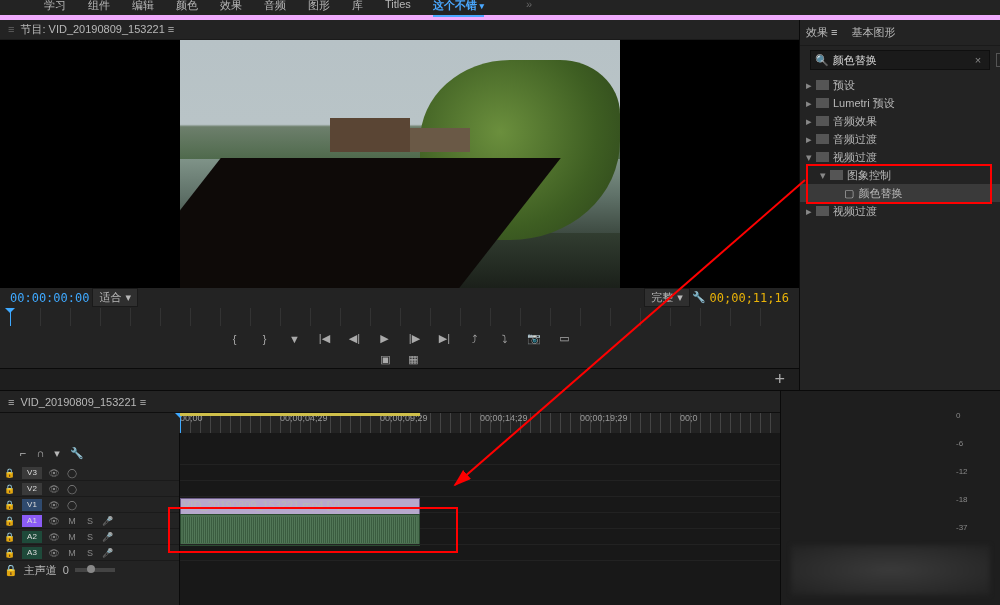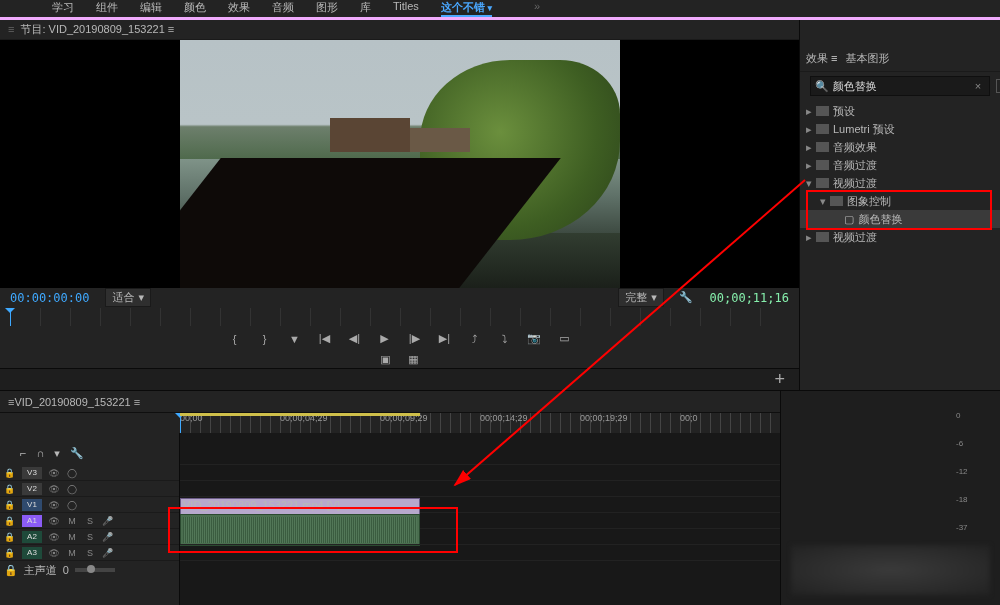--- a/index.html
+++ b/index.html
@@ -1,17 +1,17 @@
 <!DOCTYPE html>
 <html><head>
 <meta charset="utf-8">
 <style>
 * { margin: 0; padding: 0; box-sizing: border-box; font-family: "Microsoft YaHei", Arial, sans-serif; font-size: 11px; color: #b8b8b8; }
 body { background: #1a1a1a; width: 1000px; height: 605px; overflow: hidden; position: relative; }
-.topbar { height: 20px; background: #232323; display: flex; padding: 0 16px; border-bottom: 3px solid #f0abfc; }
+.topbar { height: 20px; background: #232323; display: flex; align-items: center; padding: 0 8px; border-bottom: 5px solid #f0abfc; }
 .topmenu { display: flex; gap: 22px; padding-left: 36px; }
 .topmenu span { cursor: pointer; }
 .topmenu .active { color: #4aa8ff; border-bottom: 2px solid #4aa8ff; padding-bottom: 2px; font-weight: bold; }
 .topmenu .dd::after { content: " ▾"; font-size: 9px; }
 .rightchev { margin-left: 20px; color: #666; }
 
 .main { display: flex; height: 370px; }
 .viewer { flex: 1; background: #232323; border-right: 1px solid #0a0a0a; display: flex; flex-direction: column; }
 .viewer-tab { height: 26px; display: flex; align-items: center; padding: 0 8px; border-bottom: 1px solid #1a1a1a; }
 .viewer-tab .hamb { color: #666; cursor: pointer; }
@@ -19,36 +19,36 @@
 .photo { width: 440px; height: 248px; background:
   linear-gradient(180deg,#b7c2c6 0%,#b9c4c7 34%, #6d7f6c 35%, #4f6a4c 48%, #587151 60%, #3b4d3a 65%, #2f3a2e 80%, #1b201a 100%);
   position: relative; overflow: hidden; }
 .photo .water { position:absolute; top:48%; left:0; right:0; height:30%; background: linear-gradient(180deg,#7f9388,#5f7168,#3e4b42); }
 .photo .rail { position:absolute; bottom:0; left:-10px; width: 340px; height: 130px; background:#0e0a08; transform: skewX(-38deg); }
 .photo .rail2 { position:absolute; bottom:60px; left:-10px; width: 360px; height: 10px; background:#2a221c; transform: rotate(-19deg); }
 .photo .tree { position:absolute; right:0; top:20px; width: 200px; height: 180px; border-radius: 45% 30% 55% 40%; background: radial-gradient(circle at 40% 40%, #6b8f3d, #3e5e22 60%, #2a401a); }
 .photo .bldg { position:absolute; left:150px; top:78px; width: 80px; height: 34px; background:#5a4534; }
 .photo .bldg2 { position:absolute; left:230px; top:88px; width: 60px; height: 24px; background:#6a5946; }
 
-.viewer-bar { height: 26px; display: flex; align-items: center; padding: 0 10px; gap: 16px; background: #232323; }
+.viewer-bar { height: 26px; display: flex; align-items: center; padding: 0 10px; gap: 3px; background: #232323; }
 .timecode { color: #3fa9ff; font-family: monospace; font-size: 12px; }
 .dropdown { background:#2f2f2f; padding: 1px 6px; border: 1px solid #1a1a1a; cursor: pointer; display:inline-flex; align-items:center; gap:4px; }
 .spacer { flex: 1; }
 .wrench { color:#888; cursor:pointer; }
 .ruler { height: 24px; background: repeating-linear-gradient(90deg,#333 0,#333 1px,#232323 1px,#232323 30px); margin: 0 10px; position: relative; }
 .ruler .ph { position:absolute; left:0; top:0; width:1px; height:100%; background:#3fa9ff; }
 .ruler .ph::before { content:""; position:absolute; left:-5px; top:0; border:5px solid transparent; border-top-color:#3fa9ff; }
 
 .transport { height: 34px; display:flex; align-items:center; justify-content:center; gap: 14px; background:#232323; }
 .transport .tbtn { width:16px; height:16px; display:inline-flex; align-items:center; justify-content:center; color:#aaa; cursor:pointer; }
 .addrow { height: 28px; display:flex; align-items:center; justify-content:flex-end; padding-right: 14px; background:#1e1e1e; border-top:1px solid #0a0a0a; }
 .addrow .plus { font-size:18px; color:#aaa; cursor:pointer; }
 
 .effects { width: 200px; background: #232323; display:flex; flex-direction:column; }
-.eff-tabs { height: 26px; display:flex; align-items:center; padding: 0 6px; gap: 8px; border-bottom: 1px solid #1a1a1a; margin-top: 26px; }
+.eff-tabs { height: 26px; display:flex; align-items:center; padding: 0 6px; gap: 14px; border-bottom: 1px solid #1a1a1a; }
 .eff-tabs .active { color:#d8d8d8; }
 .eff-search { margin: 4px 6px; background:#1a1a1a; border:1px solid #0f0f0f; height: 20px; display:flex; align-items:center; padding: 0 4px; }
 .eff-search input { background:transparent; border:0; outline:0; color:#d8d8d8; flex:1; font-size:11px; }
 .eff-search .x { color:#888; cursor:pointer; margin-right:4px; }
 .eff-icons { display:flex; gap:6px; margin-left:auto; }
 .eff-icons span { width:14px; height:14px; border:1px solid #555; cursor:pointer; }
 .tree { padding: 2px 0; }
 .trow { display:flex; align-items:center; height: 18px; padding-left: 6px; cursor:pointer; position:relative; }
 .trow.l1 { padding-left: 6px; }
 .trow.l2 { padding-left: 20px; }
@@ -132,21 +132,21 @@
         <div class="rail2"></div>
         <div class="rail"></div>
       </div>
     </div>
     <div class="viewer-bar">
       <span class="timecode">00:00:00:00</span>
       <span class="dropdown"><span>适合</span> ▾</span>
       <span class="spacer"></span>
       <span class="dropdown"><span>完整</span> ▾</span>
       <span class="wrench">🔧</span>
-      <span class="timecode" style="color:#86efac">00;00;11;16</span>
+      <span class="timecode" style="color:#eab308">00;00;11;16</span>
     </div>
     <div class="ruler">
       <div class="ph" style="left:0"></div>
     </div>
     <div class="transport">
       <span class="tbtn">{</span>
       <span class="tbtn">}</span>
       <span class="tbtn">▼</span>
       <span class="tbtn">|◀</span>
       <span class="tbtn">◀|</span>
@@ -226,21 +226,21 @@
         </div>
       <div class="hlbox" style="left:6px; top:90px; width:186px; height:40px;"></div>
     </div>
   </div>
 </div>
 
 <div class="timeline-wrap">
   <div class="tl-left">
     <div class="tl-tab">
       <span class="hamb">≡</span>
-      <span style=""><span>VID_20190809_153221</span> ≡</span>
+      <span style="margin-left:6px"><span>VID_20190809_153221</span> ≡</span>
     </div>
     <div class="tl-tools" style="position:absolute;left:10px;top:56px">
       <span>⌐</span>
       <span>∩</span>
       <span>▾</span>
       <span>🔧</span>
     </div>
     <div class="tl-ruler">
       <div class="trackhead-space"></div>
       <div class="ticks">

